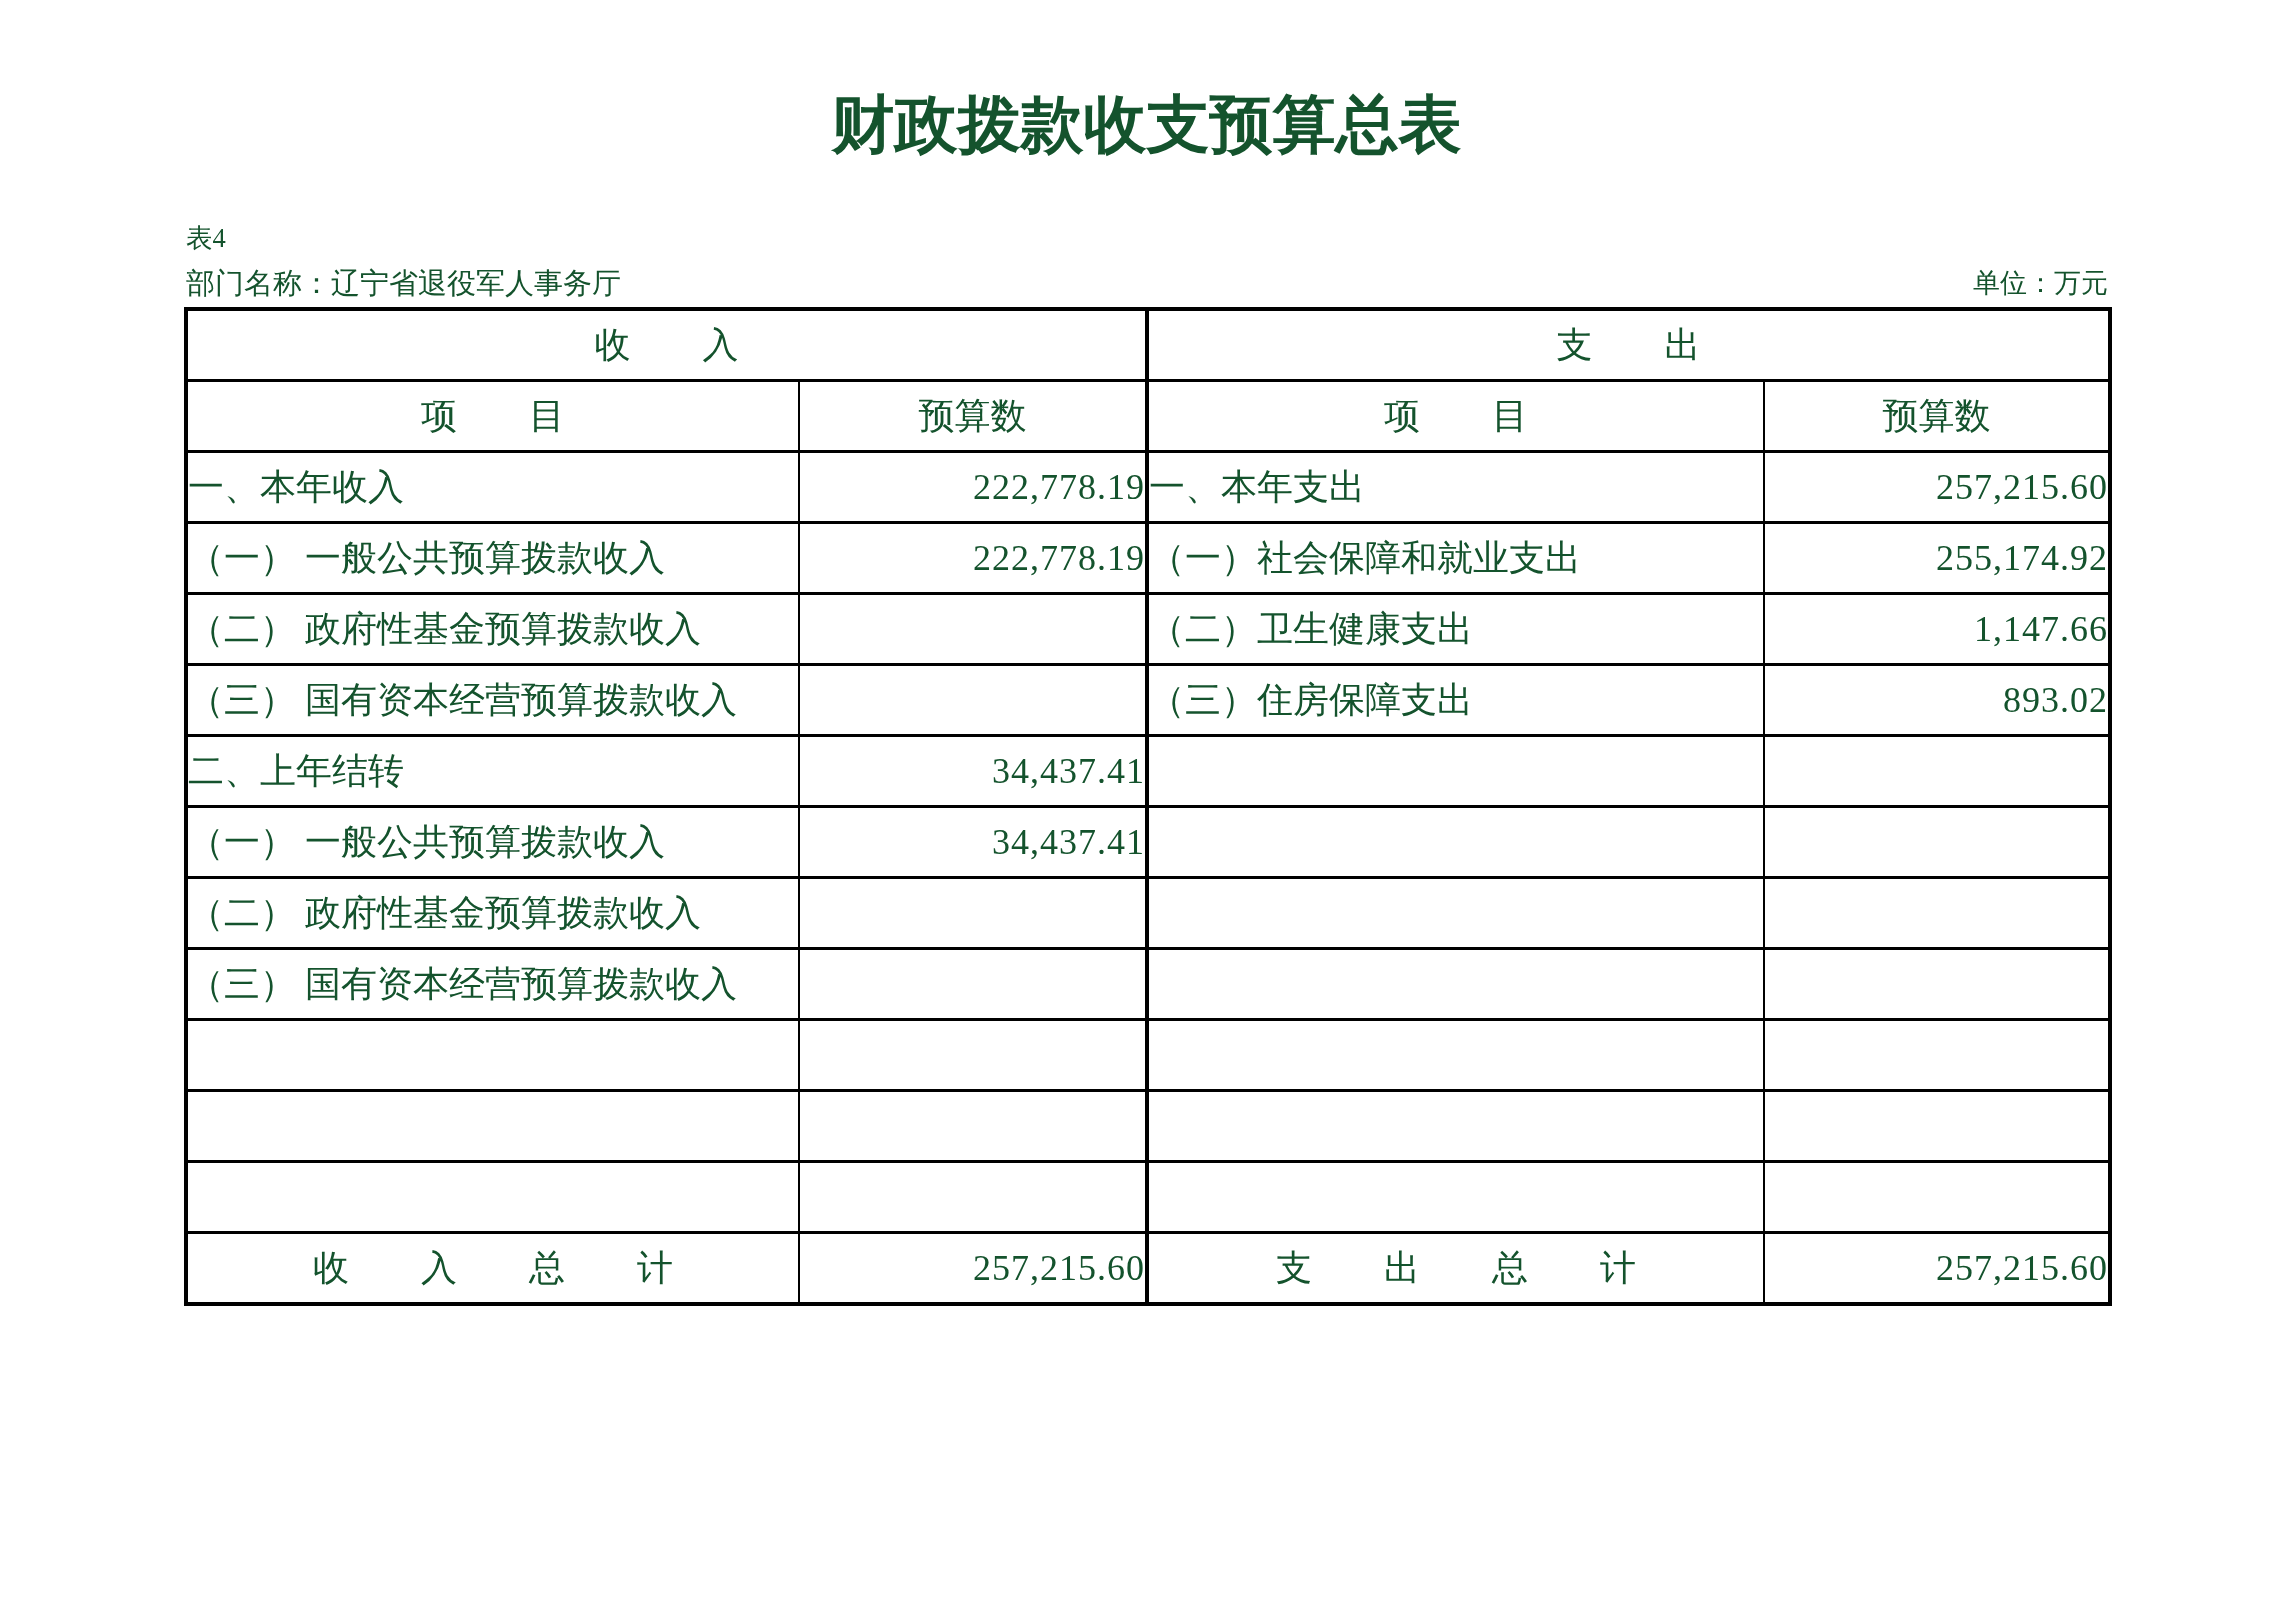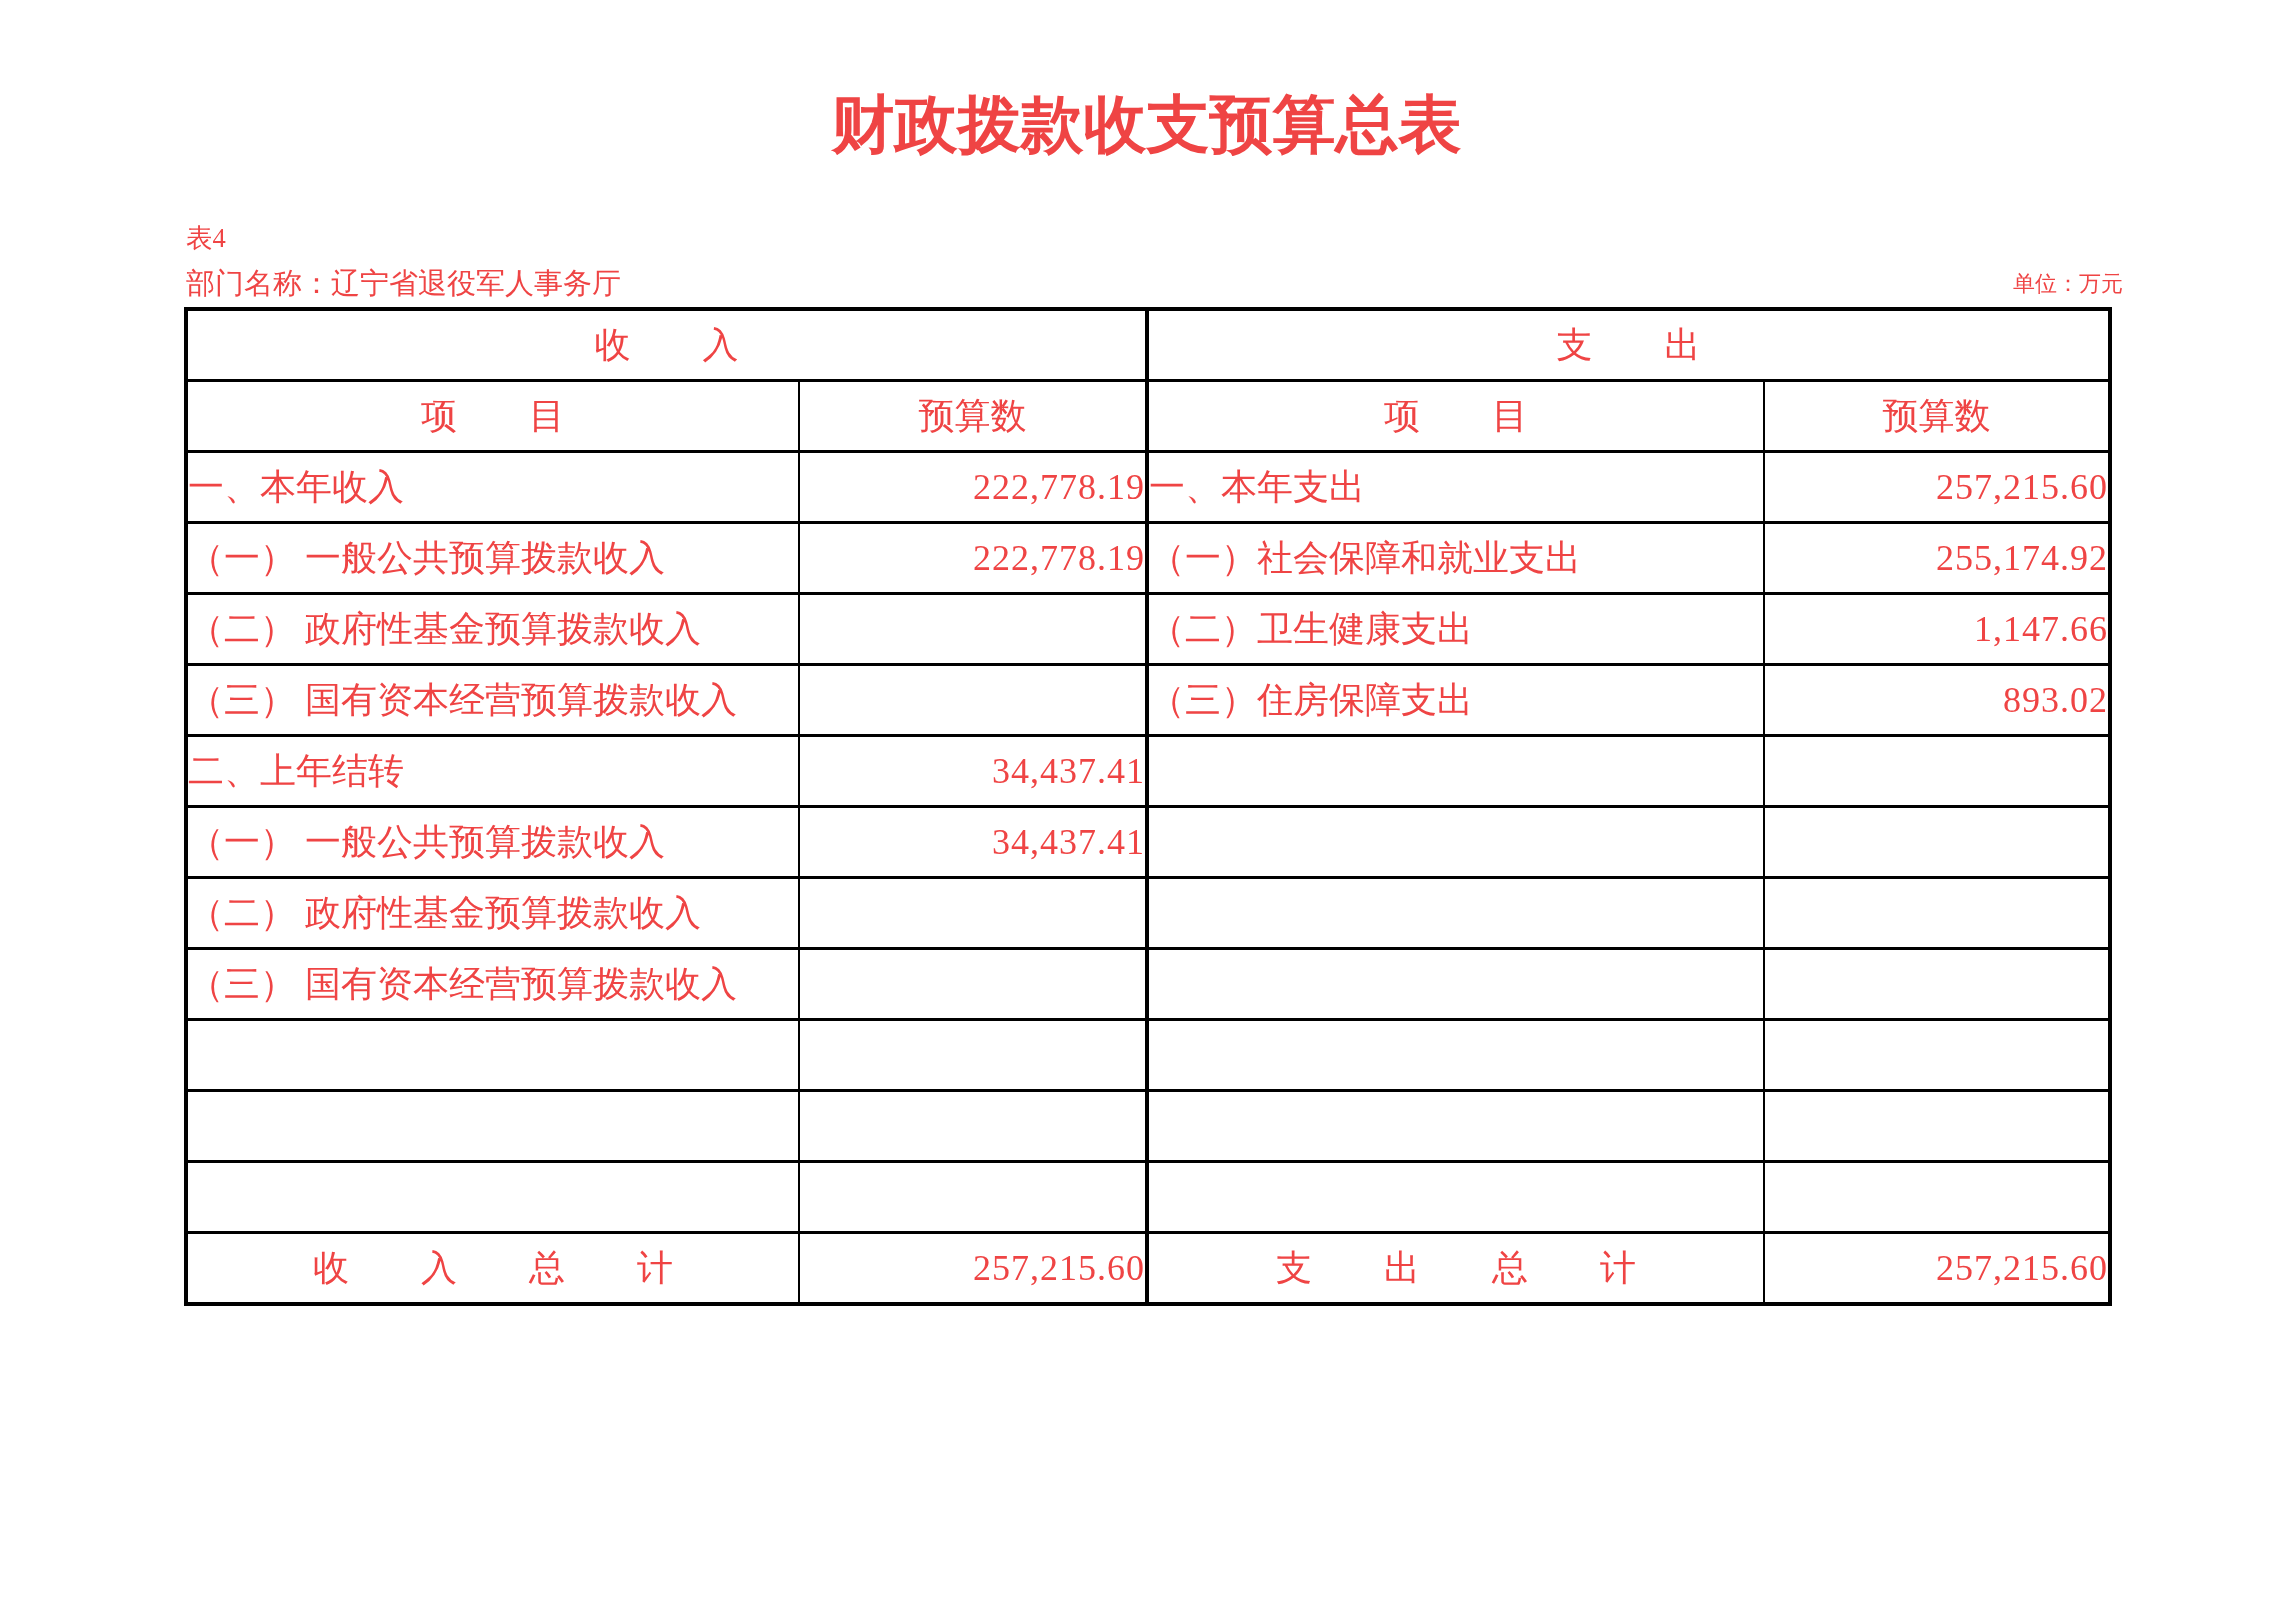--- a/index.html
+++ b/index.html
@@ -1,21 +1,21 @@
 <!DOCTYPE html>
 <html><head>
 <meta charset="utf-8">
 <style>
   html,body { margin:0; padding:0; background:#e8e8e8; }
   .page {
     position:relative;
     width:2293px;
     height:1621px;
     background:#ffffff;
-    color:#ef4444;
+    color:#14532d;
     font-family:"Liberation Serif", serif;
     overflow:hidden;
   }
   .page-title {
     position:absolute;
     top:86px; left:0;
     width:100%;
     margin:0;
     text-align:center;
     font-size:63px;
@@ -29,22 +29,22 @@
     line-height:31px;
   }
   .dept-label {
     position:absolute;
     top:267px; left:186px;
     font-size:29px;
     line-height:33px;
   }
   .unit-label {
     position:absolute;
-    top:267px; right:170px;
-    font-size:22px;
+    top:267px; right:185px;
+    font-size:27px;
     line-height:33px;
   }
   table.budget {
     position:absolute;
     left:184px; top:307px;
     width:1923px;
     border-collapse:collapse;
     table-layout:fixed;
   }
   table.budget { border:4.9px solid #000; }

